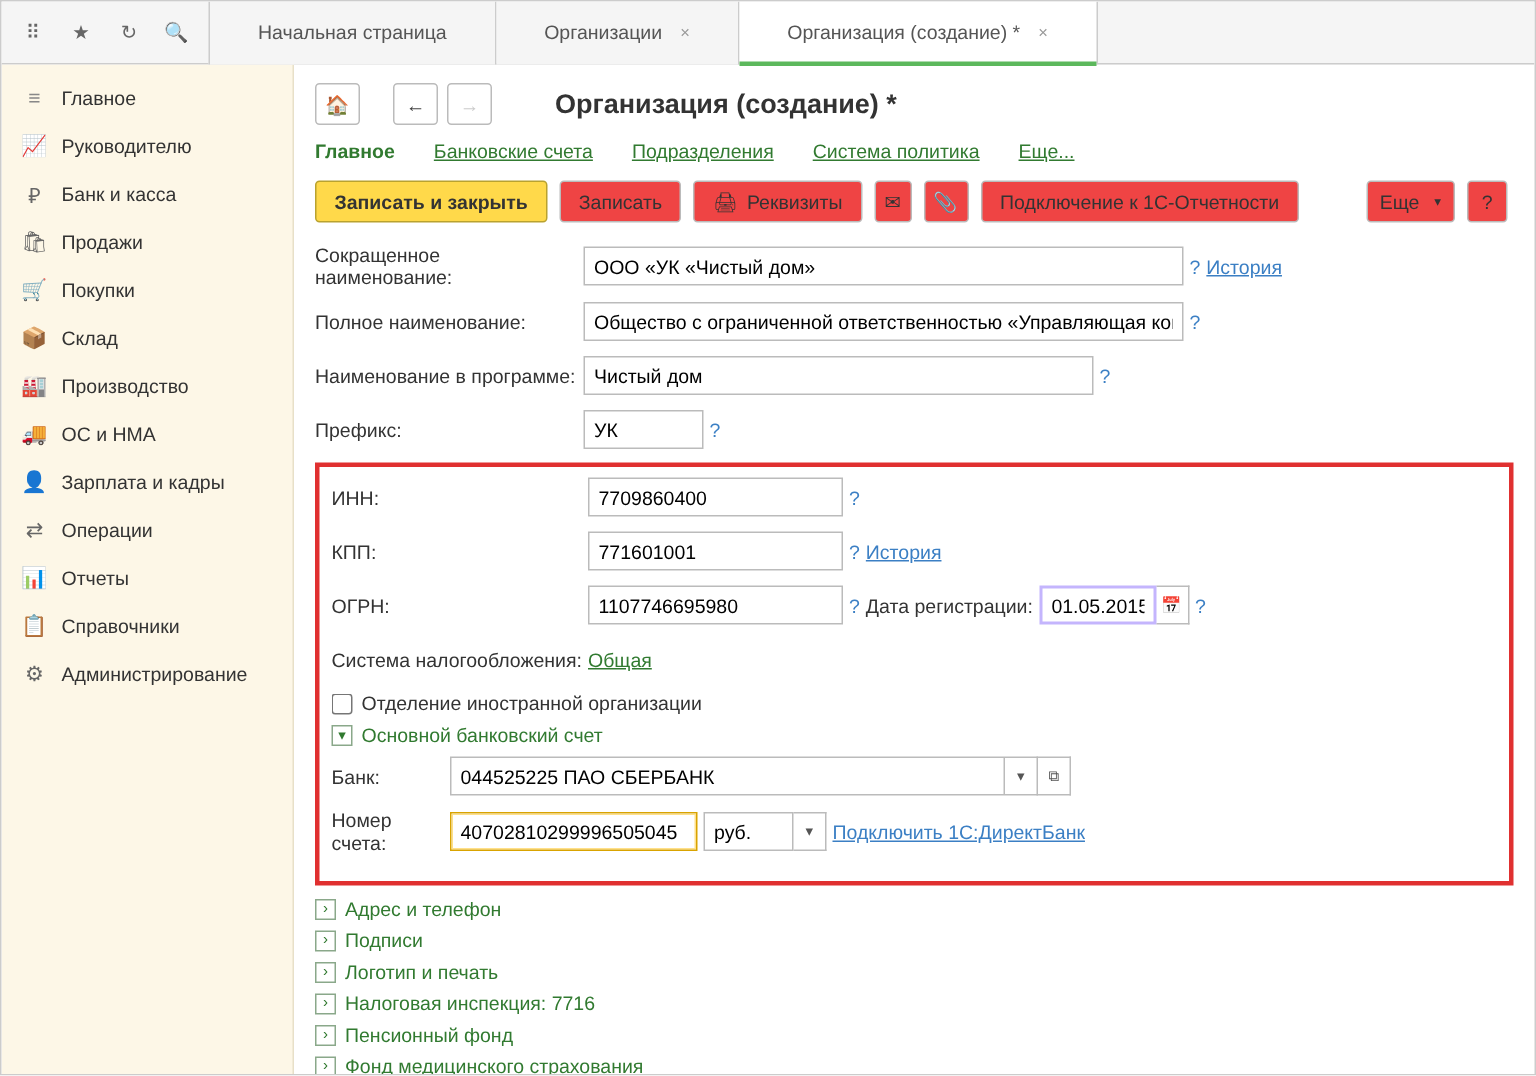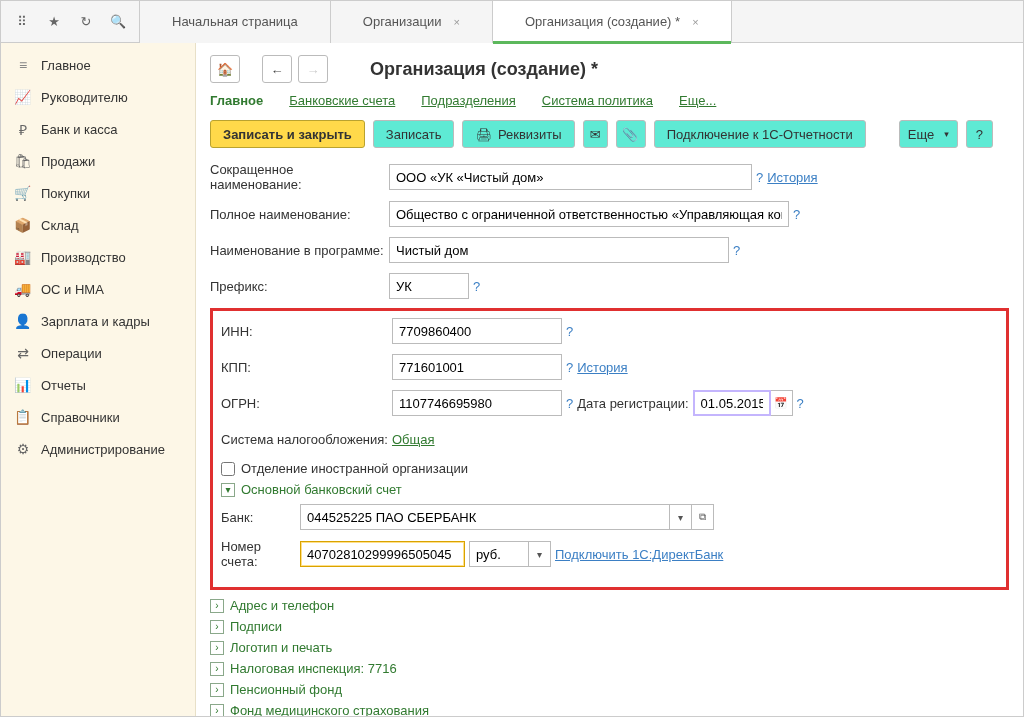--- a/index.html
+++ b/index.html
@@ -20,24 +20,24 @@
 .side-item.burger .ico { color: #888; }
 .content { flex: 1; padding: 12px 14px 18px 14px; overflow-y: auto; position: relative; }
 .hdr-row { display: flex; align-items: center; gap: 6px; margin-bottom: 10px; }
 .btn-sq { width: 30px; height: 28px; border: 1px solid #bbb; border-radius: 3px; background: #fff; display: flex; align-items: center; justify-content: center; cursor: pointer; color: #444; }
 .btn-sq.disabled { color: #ccc; }
 .page-title { font-size: 18px; font-weight: bold; margin-left: 36px; }
 .subnav { display: flex; gap: 26px; margin-bottom: 12px; }
 .subnav span { color: #317a30; cursor: pointer; text-decoration: underline; }
 .subnav span.active { color: #317a30; text-decoration: none; font-weight: bold; }
 .toolbar { display: flex; align-items: center; gap: 8px; margin-bottom: 14px; position: relative; }
-.btn { height: 28px; border: 1px solid #bbb; border-radius: 3px; background: #5eead4; padding: 0 12px; display: flex; align-items: center; cursor: pointer; font-size: 13px; gap: 6px; }
+.btn { height: 28px; border: 1px solid #bbb; border-radius: 3px; background: #ef4444; padding: 0 12px; display: flex; align-items: center; cursor: pointer; font-size: 13px; gap: 6px; }
 .btn.primary { background: #ffd94a; border-color: #b9a22f; font-weight: bold; }
 .btn.more { padding: 0 8px; }
-.toolbar-right { position: absolute; right: 16px; display: flex; gap: 8px; }
+.toolbar-right { position: absolute; right: 4px; display: flex; gap: 8px; }
 .form-row { display: flex; align-items: center; gap: 4px; margin-bottom: 8px; min-height: 28px; }
 .form-row .lbl { width: 175px; color: #333; }
 .form-row input.inp { height: 26px; border: 1px solid #bbb; padding: 0 6px; font-size: 13px; }
 .form-row .help { color: #3b7fc4; cursor: pointer; }
 .form-row .link { color: #3b7fc4; text-decoration: underline; cursor: pointer; }
 .form-row .glink { color: #317a30; text-decoration: underline; cursor: pointer; }
 .redbox { border: 3px solid #e03030; padding: 6px 8px 10px 8px; margin-top: 4px; margin-bottom: 8px; }
 .redbox .form-row .lbl { width: 167px; }
 .chk { display: flex; align-items: center; gap: 6px; margin: 4px 0; }
 .chk input { width: 14px; height: 14px; }
@@ -165,21 +165,21 @@
           <div class="btn more">
               <span>Еще</span>
               <span style="font-size:9px;margin-left:4px">▾</span>
             </div>
           <div class="btn" style="padding:0 9px">?</div>
         </div>
       </div>
 
       <div class="form-row">
         <span class="lbl">Сокращенное наименование:</span>
-        <input class="inp" style="width: 363px;" value="ООО «УК «Чистый дом»">
+        <input class="inp" style="width: 400px;" value="ООО «УК «Чистый дом»">
         <span class="help">?</span>
         <span class="link">История</span>
       </div>
 
       <div class="form-row">
         <span class="lbl">Полное наименование:</span>
         <input class="inp" style="width: 400px;" value="Общество с ограниченной ответственностью «Управляющая компа">
         <span class="help">?</span>
       </div>
 

